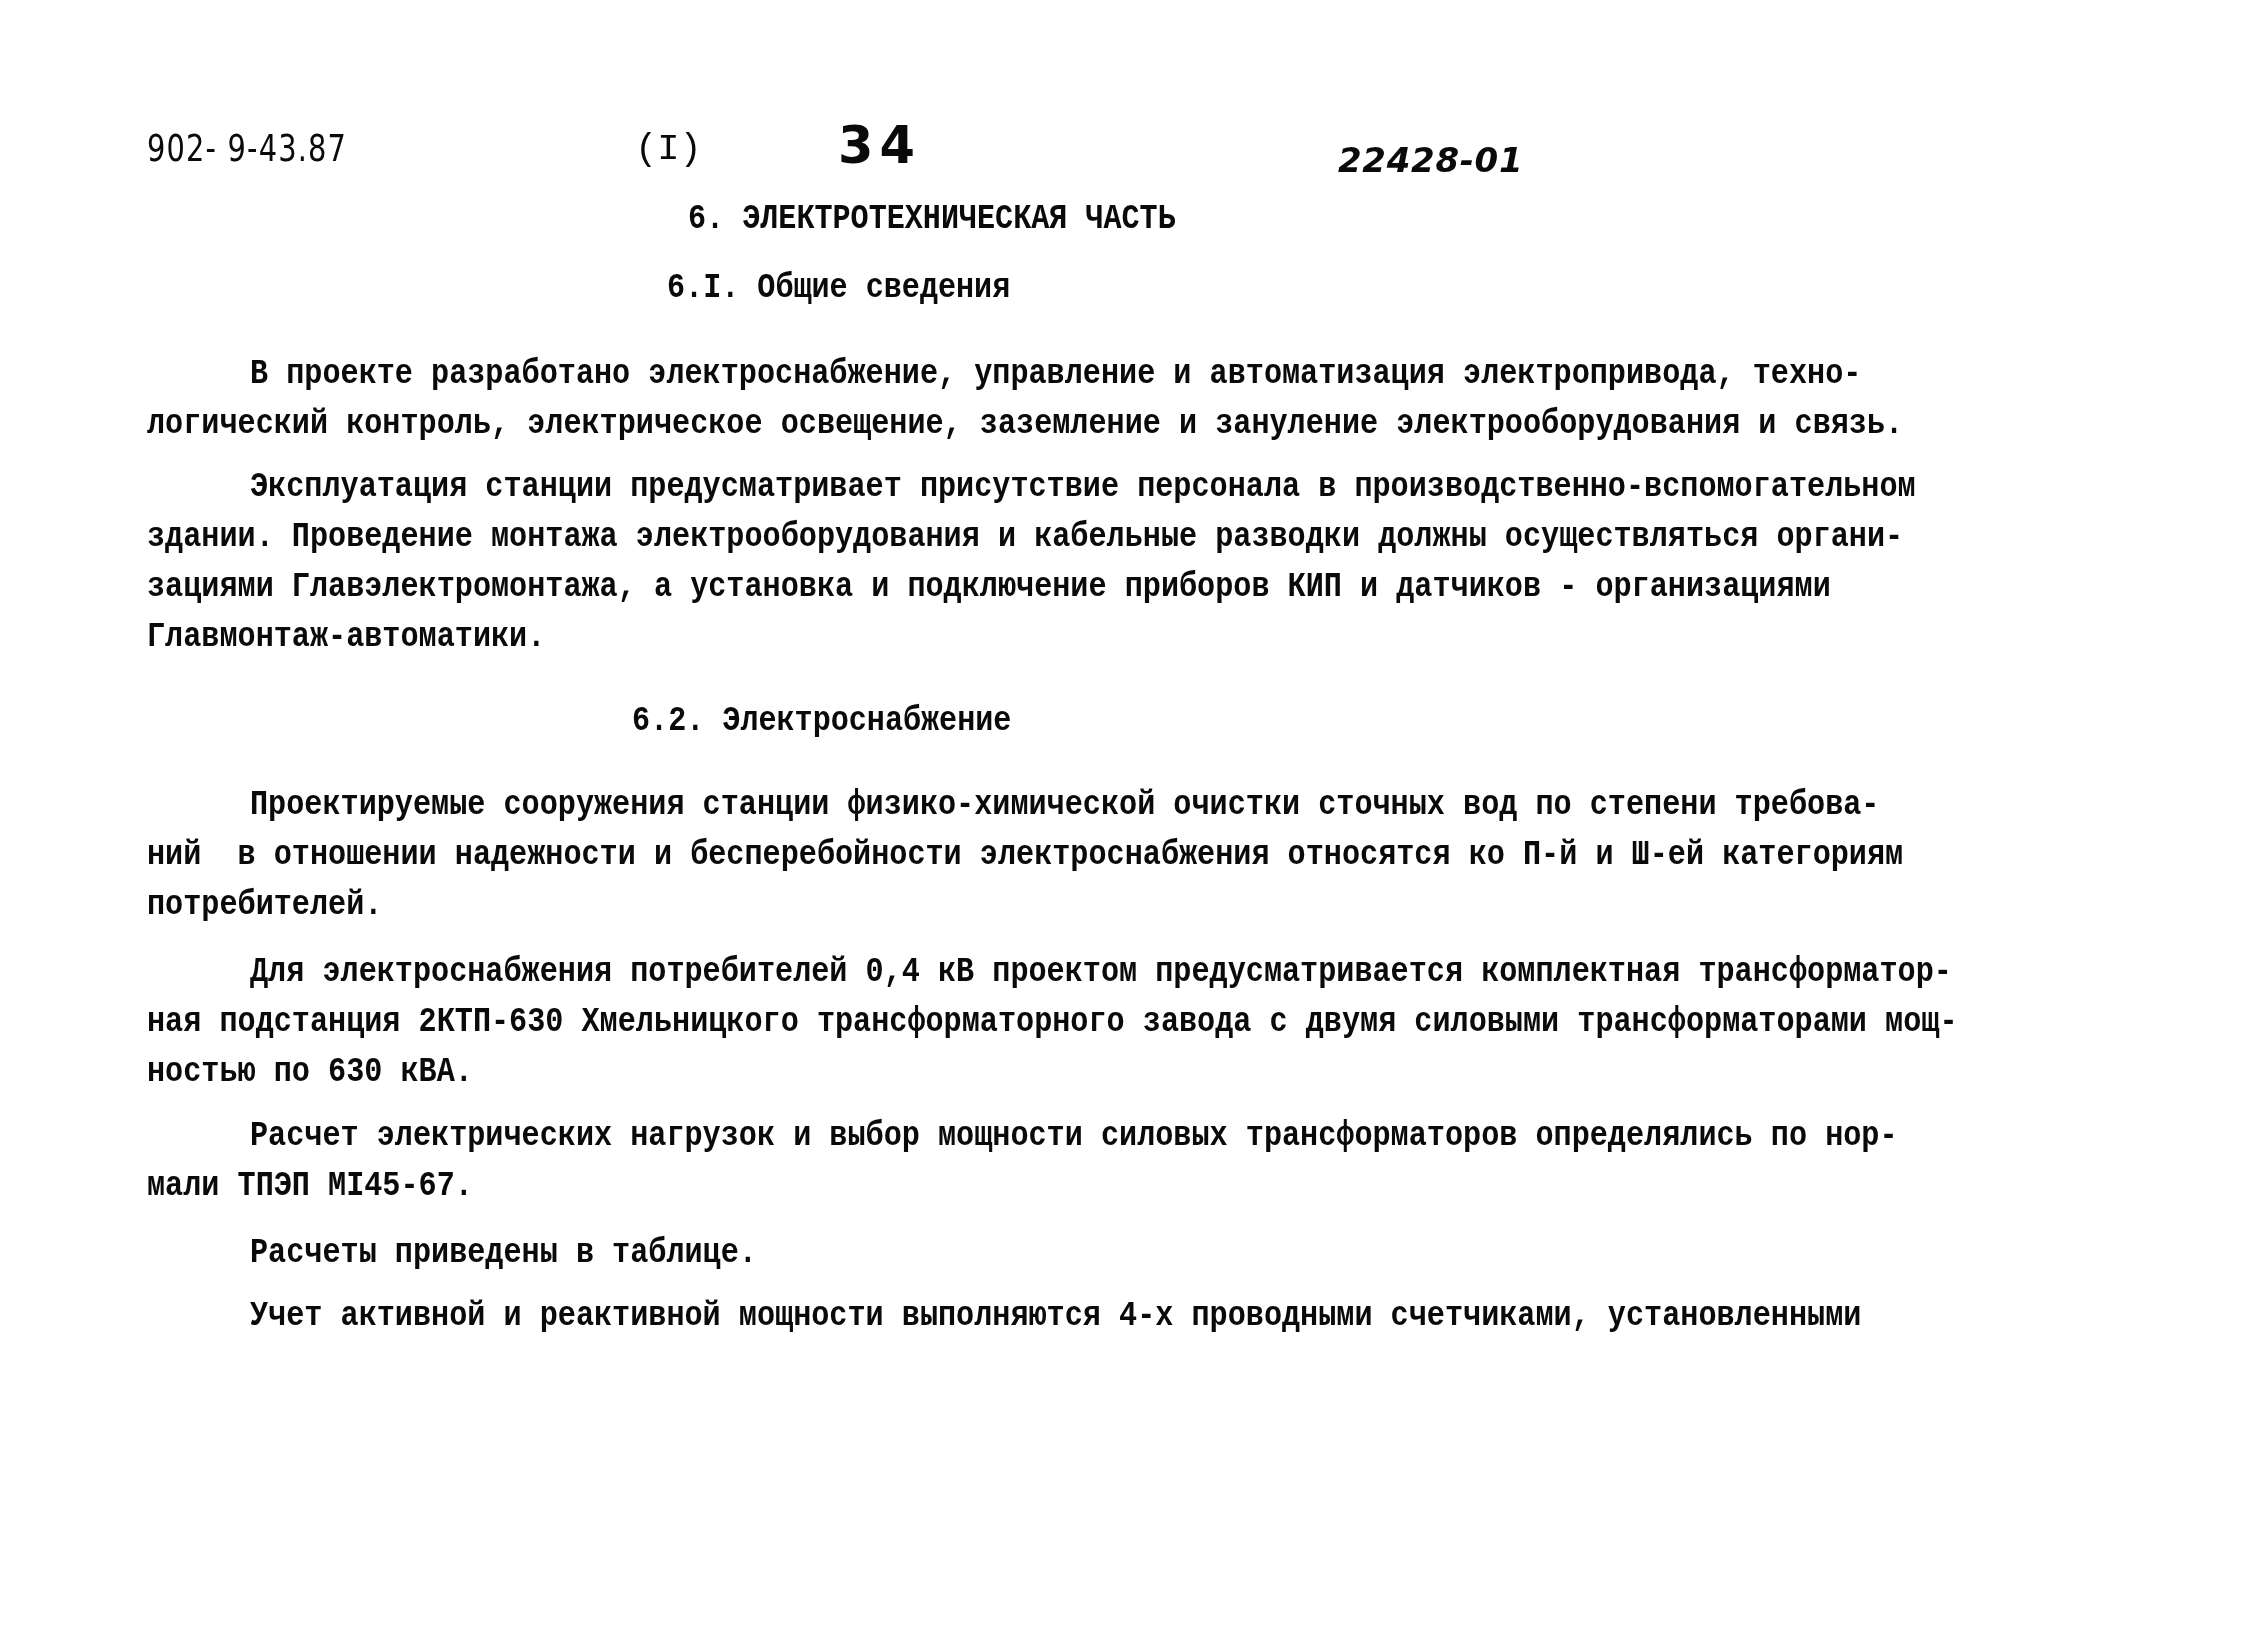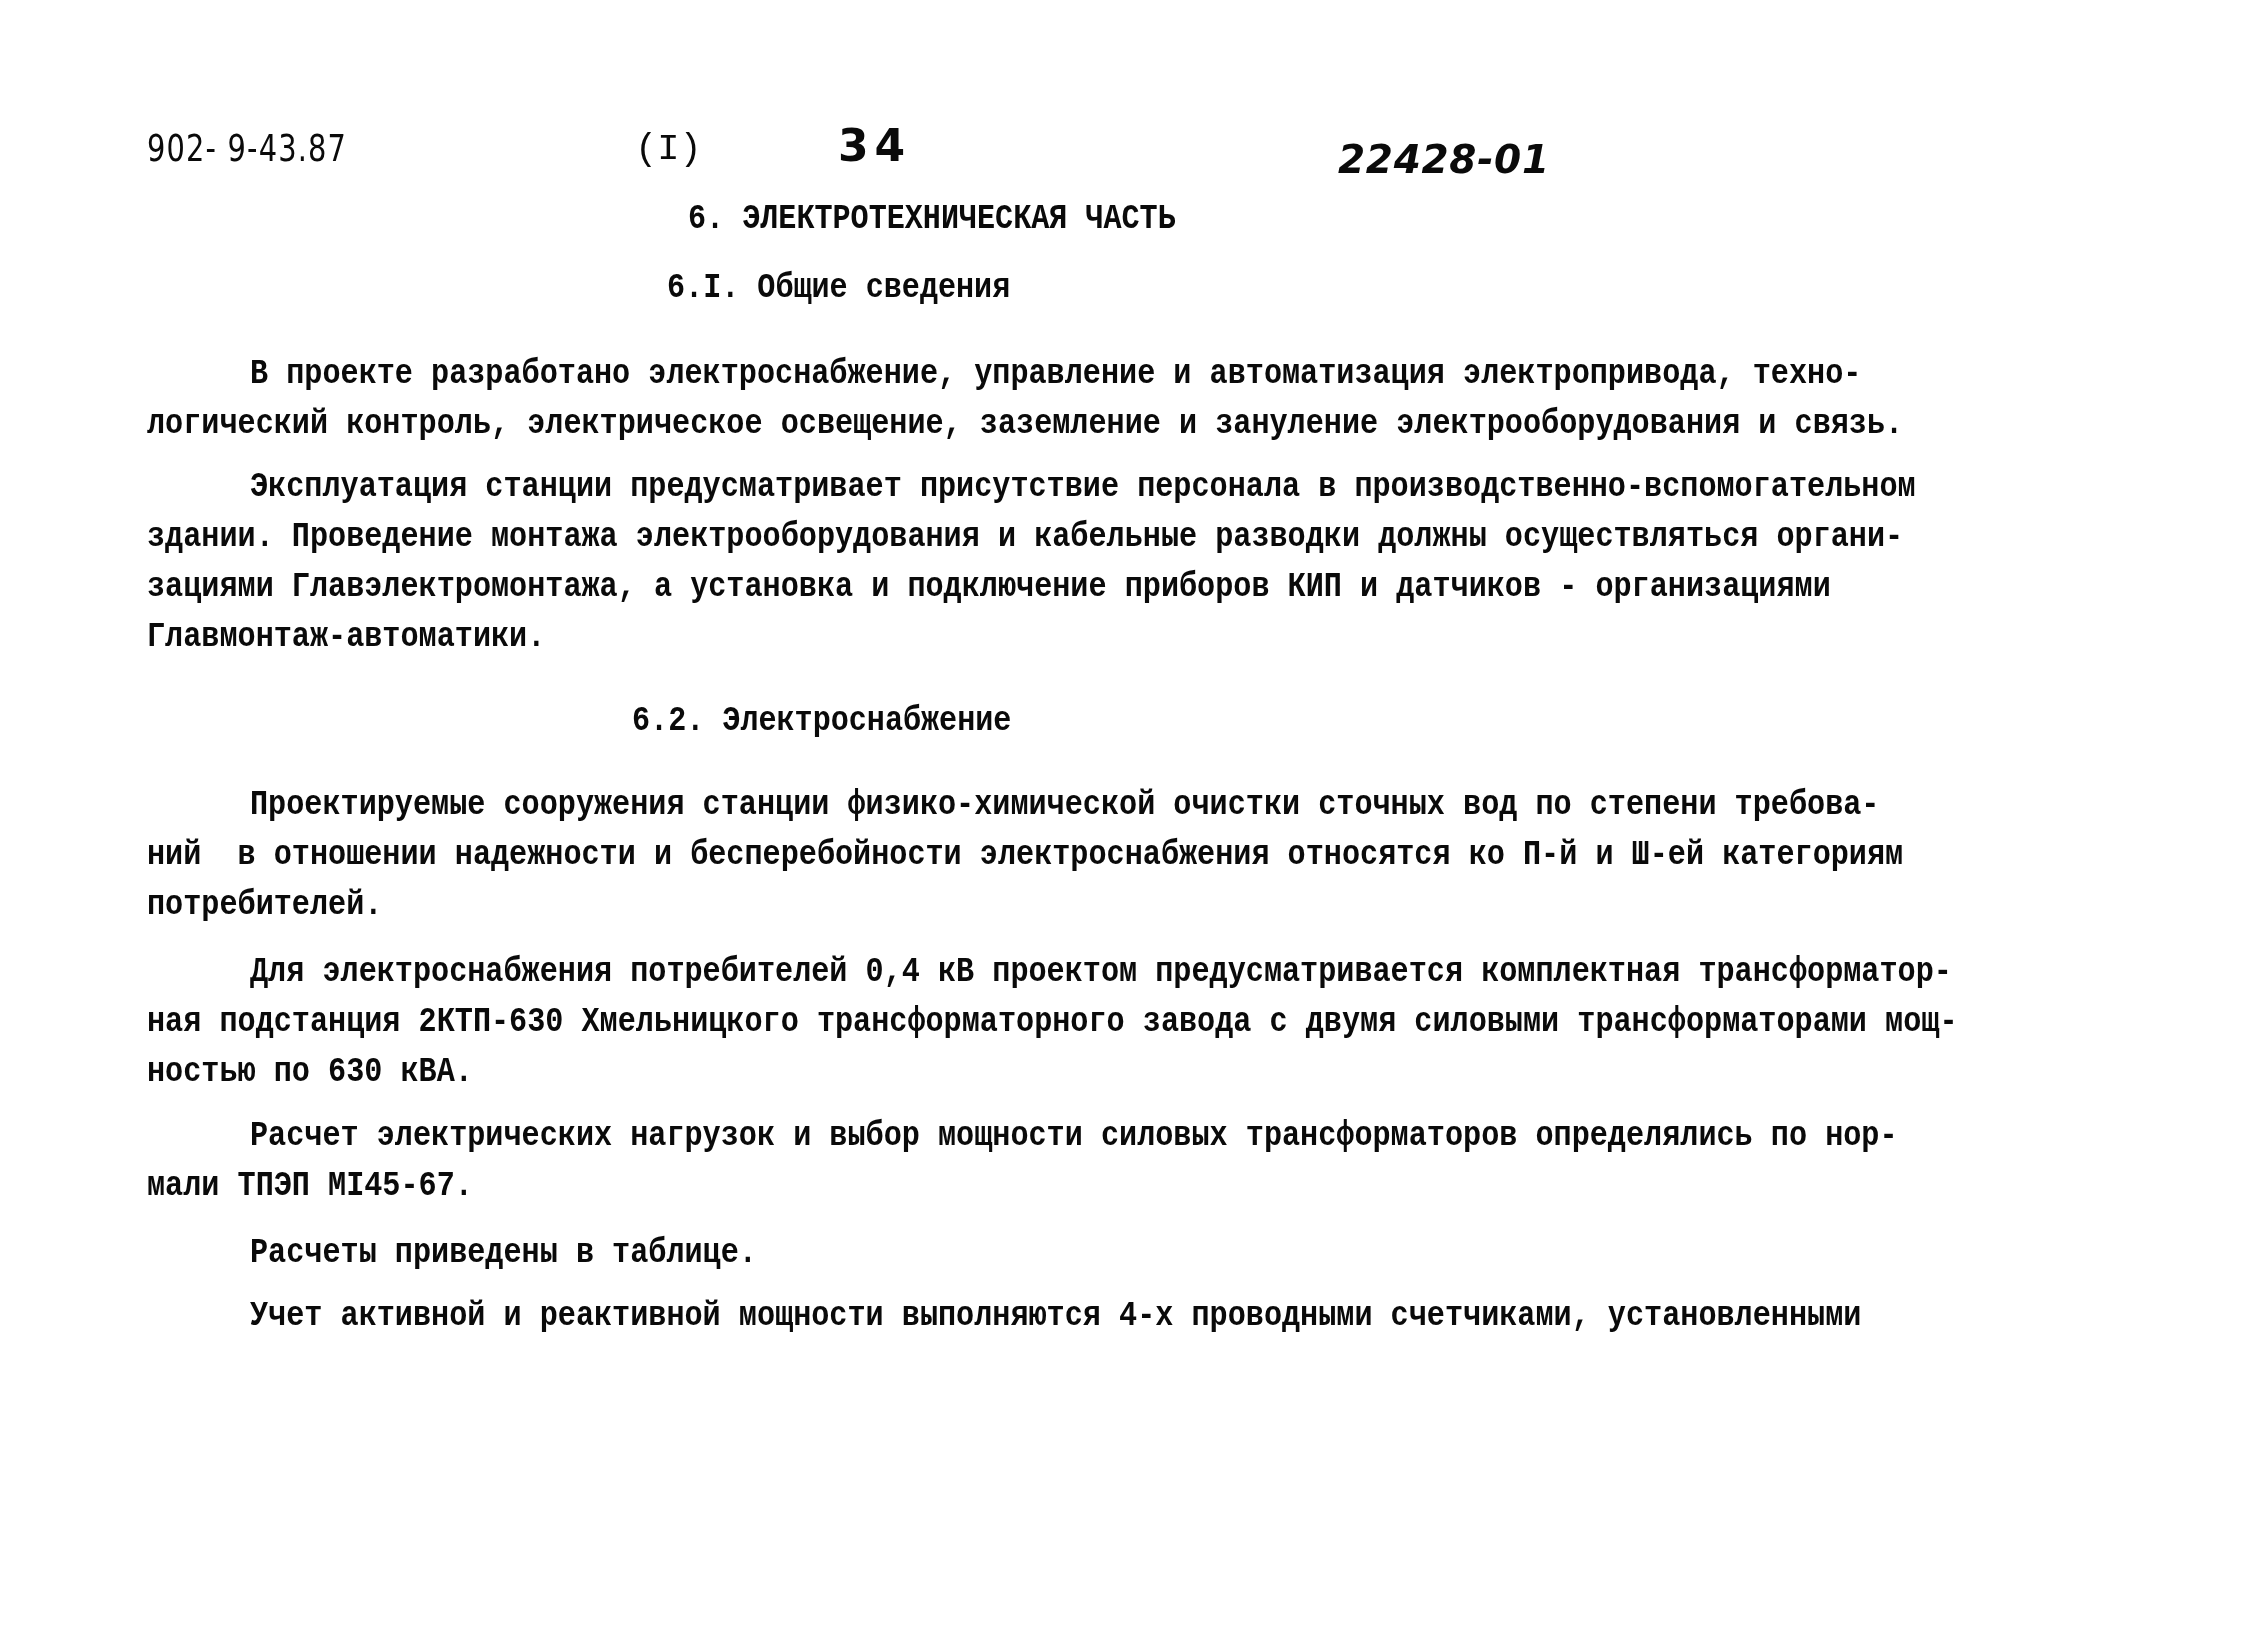--- a/index.html
+++ b/index.html
@@ -40,30 +40,30 @@
     .hdr-part {
       left: 635px;
       font-family: "Liberation Mono", monospace;
       font-size: 37px;
     }
     .hdr-page {
       left: 838px;
       top: 124px;
       font-family: "DejaVu Sans", sans-serif;
       font-weight: bold;
-      font-size: 44px;
+      font-size: 51px;
       letter-spacing: 5.9px;
     }
     .hdr-stamp {
       left: 1338px;
       top: 138px;
       font-family: "DejaVu Sans", sans-serif;
       font-weight: bold;
       font-style: italic;
-      font-size: 39px;
+      font-size: 34px;
       letter-spacing: 0.7px;
     }
     .heading {
       position: absolute;
       font-size: 35px;
       line-height: 44px;
       white-space: pre;
       font-weight: bold;
       transform: scaleX(0.86);
       transform-origin: left center;

